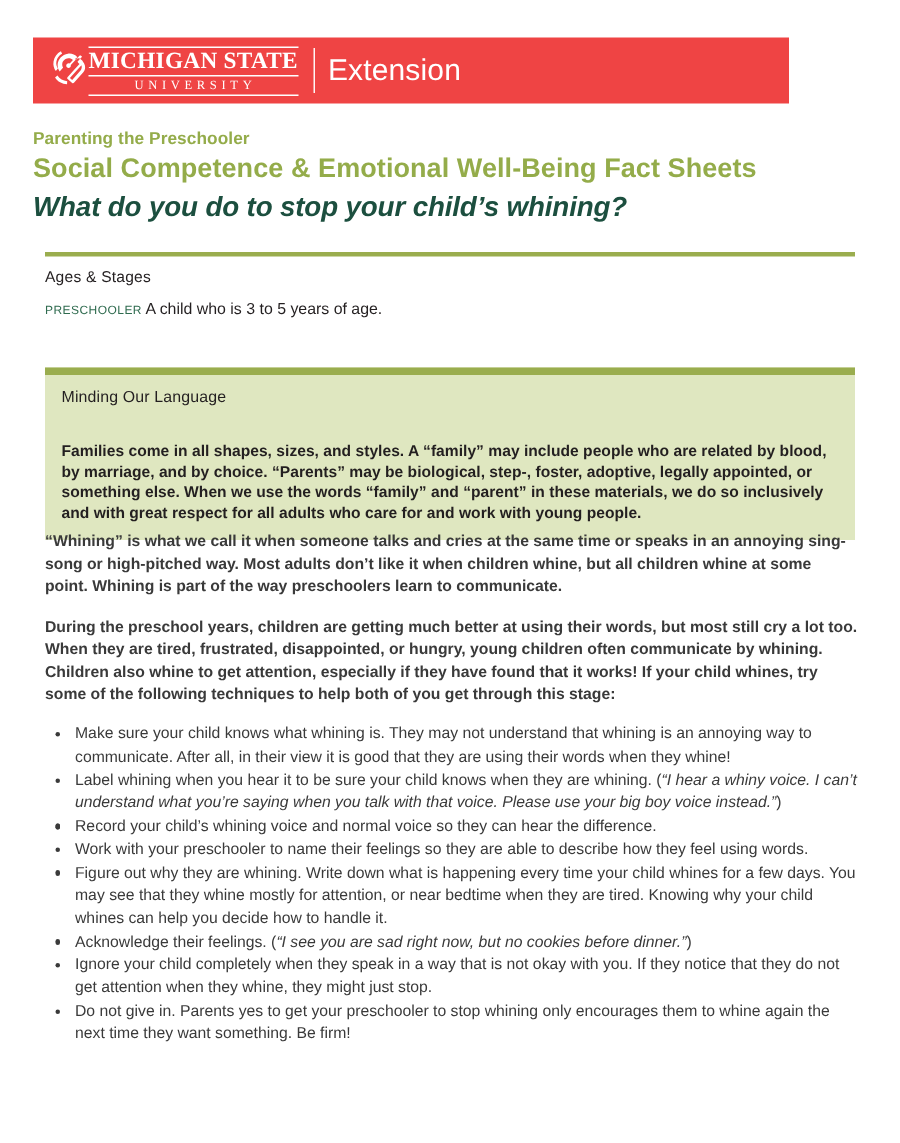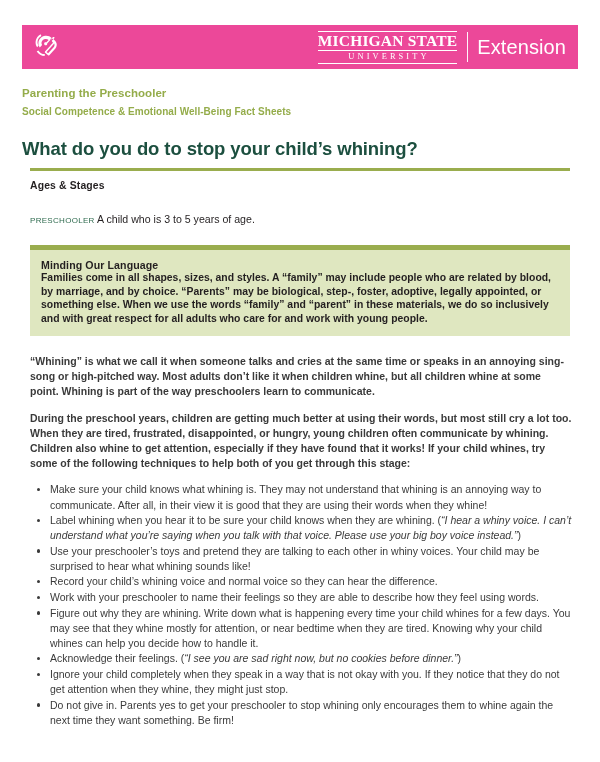--- a/index.html
+++ b/index.html
@@ -20,26 +20,25 @@
     height: 762px;
     background: #ffffff;
     box-sizing: border-box;
   }
 
   
   .banner {
     position: absolute;
     left: 22px;
     top: 25px;
-    width: 556px;
+    width: 504px;
     height: 44px;
-    background: #ec4899;
+    background: #ef4444;
     display: flex;
     align-items: center;
-    justify-content: space-between;
   }
   .helmet-wrap {
     margin-left: 11px;
     width: 26px;
     height: 30px;
     display: flex;
     align-items: center;
   }
   .helmet-wrap svg { display: block; }
 
@@ -104,32 +103,33 @@
   }
   .subtitle1 {
     color: #94ac4a;
     font-size: 11.5px;
     font-weight: bold;
     line-height: 18px;
     letter-spacing: 0.05px;
   }
   .subtitle2 {
     color: #94ac4a;
-    font-size: 10px;
+    font-size: 18px;
     font-weight: bold;
     line-height: 20px;
     letter-spacing: 0.05px;
   }
   .main-title {
     color: #1c4f3f;
     font-size: 18.5px;
     font-weight: bold;
     line-height: 26px;
-    margin-top: 14px;
+    margin-top: 3px;
     letter-spacing: -0.1px;
+    font-style: italic;
   }
 
   
   .rule {
     position: absolute;
     left: 30px;
     top: 168px;
     width: 540px;
     height: 3px;
     background: #9aad4e;
@@ -137,24 +137,24 @@
 
   
   .ages {
     position: absolute;
     left: 30px;
     top: 180px;
     width: 545px;
   }
   .ages-head {
     font-size: 10.4px;
-    font-weight: bold;
+    font-weight: normal;
     color: #231f20;
     letter-spacing: 0.15px;
-    margin-bottom: 21px;
+    margin-bottom: 8px;
   }
   .ages-line {
     font-size: 10.6px;
     line-height: 14px;
     color: #231f20;
     margin-bottom: 9px;
   }
   .sc {
     color: #2f6b4f;
     font-variant: small-caps;
@@ -169,23 +169,23 @@
     left: 30px;
     top: 245px;
     width: 540px;
     background: #dfe7c0;
     border-top: 5px solid #9aad4e;
     box-sizing: border-box;
     padding: 9px 11px 11px 11px;
   }
   .callout-head {
     font-size: 10.6px;
-    font-weight: bold;
-    color: #231f20;
-    margin-bottom: 0;
+    font-weight: normal;
+    color: #231f20;
+    margin-bottom: 24px;
     letter-spacing: 0.1px;
   }
   .callout-body {
     font-size: 10.4px;
     font-weight: bold;
     line-height: 13.6px;
     color: #231f20;
     letter-spacing: 0.02px;
   }
 
@@ -274,21 +274,21 @@
     <div class="callout-head">Minding Our Language</div>
     <div class="callout-body">Families come in all shapes, sizes, and styles. A “family” may include people who are related by blood, by marriage, and by choice. “Parents” may be biological, step-, foster, adoptive, legally appointed, or something else. When we use the words “family” and “parent” in these materials, we do so inclusively and with great respect for all adults who care for and work with young people.</div>
   </div>
 
   <div class="content">
     <div class="para">“Whining” is what we call it when someone talks and cries at the same time or speaks in an annoying sing-song or high-pitched way. Most adults don’t like it when children whine, but all children whine at some point. Whining is part of the way preschoolers learn to communicate.</div>
     <div class="para">During the preschool years, children are getting much better at using their words, but most still cry a lot too. When they are tired, frustrated, disappointed, or hungry, young children often communicate by whining. Children also whine to get attention, especially if they have found that it works! If your child whines, try some of the following techniques to help both of you get through this stage:</div>
     <ul class="tips" id="tips-list">
         <li><span class="bullet"></span><span>Make sure your child knows what whining is. They may not understand that whining is an annoying way to communicate. After all, in their view it is good that they are using their words when they whine!</span></li>
         <li><span class="bullet"></span><span>Label whining when you hear it to be sure your child knows when they are whining. (</span><span class="it">“I hear a whiny voice. I can’t understand what you’re saying when you talk with that voice. Please use your big boy voice instead.”</span><span>)</span></li>
-        <li><span class="bullet"></span><span>Use your preschooler’s toys and pretend they are talking to each other in whiny voices. Your child may be surprised to hear what whining sounds like!</span></li>
+        <li><span class="bullet"></span></li>
         <li><span class="bullet"></span><span>Record your child’s whining voice and normal voice so they can hear the difference.</span></li>
         <li><span class="bullet"></span><span>Work with your preschooler to name their feelings so they are able to describe how they feel using words.</span></li>
         <li><span class="bullet"></span><span>Figure out why they are whining. Write down what is happening every time your child whines for a few days. You may see that they whine mostly for attention, or near bedtime when they are tired. Knowing why your child whines can help you decide how to handle it.</span></li>
         <li><span class="bullet"></span><span>Acknowledge their feelings. (</span><span class="it">“I see you are sad right now, but no cookies before dinner.”</span><span>)</span></li>
         <li><span class="bullet"></span><span>Ignore your child completely when they speak in a way that is not okay with you. If they notice that they do not get attention when they whine, they might just stop.</span></li>
         <li><span class="bullet"></span><span>Do not give in. Parents yes to get your preschooler to stop whining only encourages them to whine again the next time they want something. Be firm!</span></li>
       </ul>
   </div>
 
 </div>

